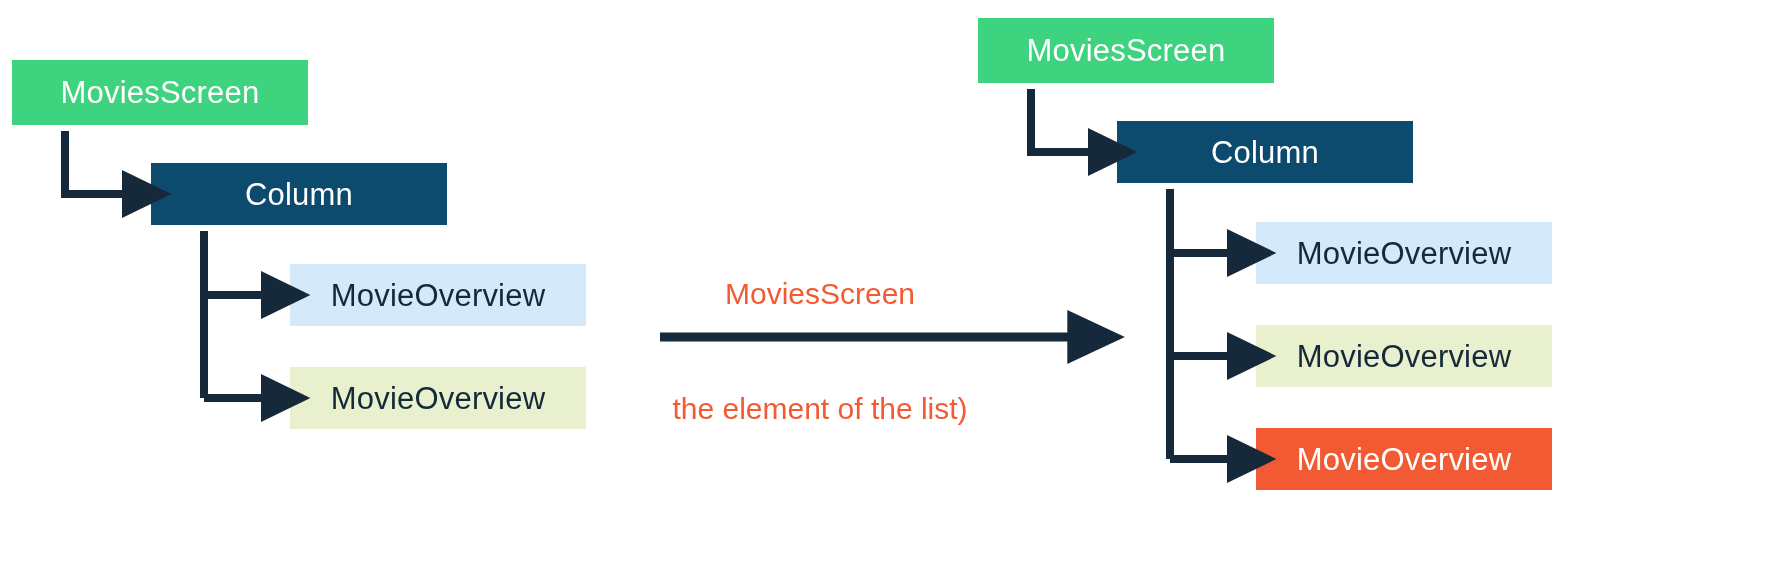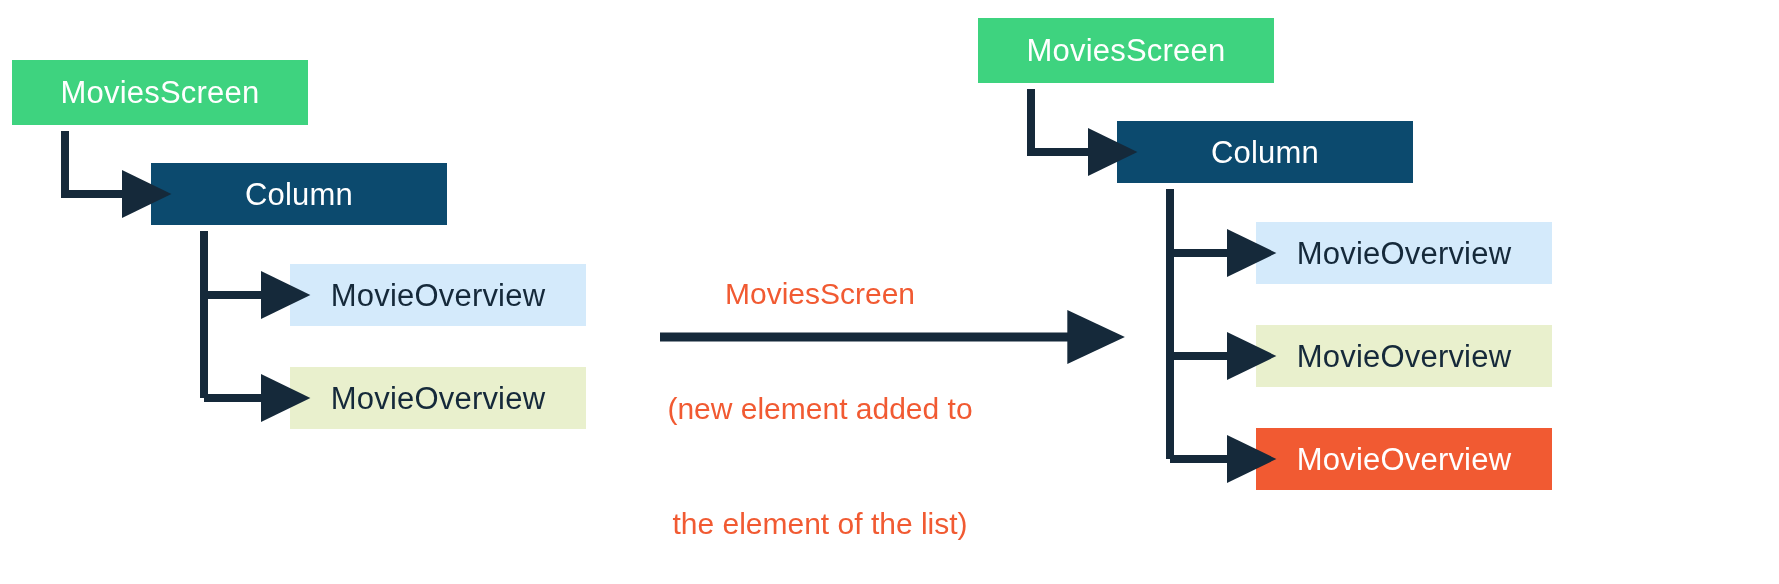--- a/index.html
+++ b/index.html
@@ -138,17 +138,16 @@
     <g>
       <path d="M1170,189 L1170,459" fill="none" stroke="#15293a" stroke-width="8"></path>
       <path d="M1170,253 L1230,253" fill="none" stroke="#15293a" stroke-width="8" marker-end="url(#arrowhead)"></path>
       <path d="M1170,356 L1230,356" fill="none" stroke="#15293a" stroke-width="8" marker-end="url(#arrowhead)"></path>
       <path d="M1170,459 L1230,459" fill="none" stroke="#15293a" stroke-width="8" marker-end="url(#arrowhead)"></path>
     </g>
   </svg>
 
   <div class="caption" style="left:620px; top:198px; width:400px;">
     <div>MoviesScreen</div>
-    <div>(new element added to</div>
     <div>the element of the list)</div>
   </div>
 
 </div>
 
 </body></html>

